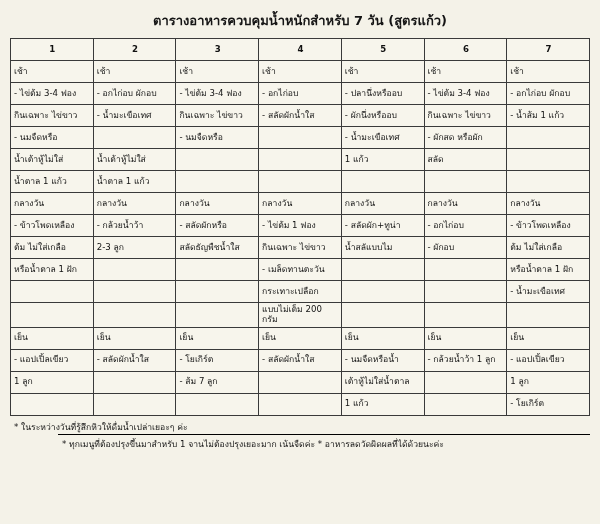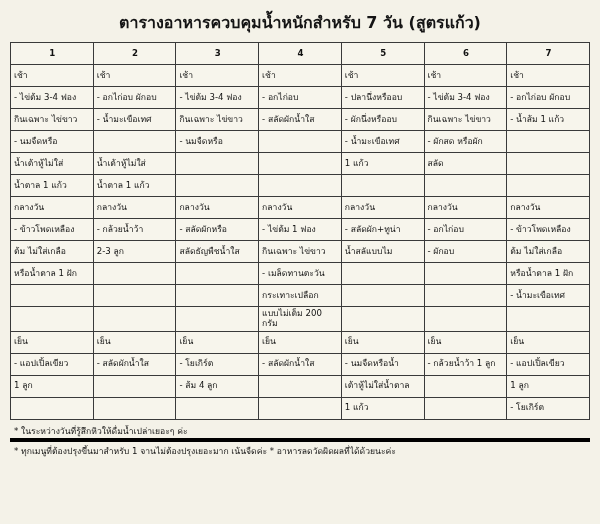--- a/index.html
+++ b/index.html
@@ -17,21 +17,21 @@
   .page {
     position: relative;
     width: 600px;
     height: 524px;
     background: #f4f2e8;
     box-sizing: border-box;
     padding: 6px 10px 4px 10px;
   }
   .title {
     text-align: center;
-    font-size: 16px;
+    font-size: 13px;
     font-weight: bold;
     letter-spacing: 0px;
     margin: 4px 0 7px 0;
     color: #141414;
   }
   table.sheet {
     border-collapse: collapse;
     width: 580px;
     table-layout: fixed;
     background: #f7f5ec;
@@ -61,22 +61,23 @@
     margin-top: 3px;
     width: 580px;
   }
   .footnote {
     font-size: 8.6px;
     line-height: 1.25;
     padding: 3px 2px 2px 4px;
     color: #111;
   }
   .footnote.second {
-    border-top: 4px solid #000000;
+    border-top: 1px solid #000000;
     padding-top: 4px;
+    margin-left: 48px;
   }
 </style>
 </head>
 <body>
 
 <div class="page">
   <div class="title">ตารางอาหารควบคุมน้ำหนักสำหรับ 7 วัน (สูตรแก้ว)</div>
 
   <table class="sheet">
     <tbody>
@@ -214,21 +215,21 @@
         <td>- สลัดผักน้ำใส</td>
         <td>- โยเกิร์ต</td>
         <td>- สลัดผักน้ำใส</td>
         <td>- นมจืดหรือน้ำ</td>
         <td>- กล้วยน้ำว้า 1 ลูก</td>
         <td>- แอปเปิ้ลเขียว</td>
       </tr>
       <tr>
         <td>1 ลูก</td>
         <td></td>
-        <td>- ส้ม 4 ลูก</td>
+        <td>- ส้ม 7 ลูก</td>
         <td></td>
         <td>เต้าหู้ไม่ใส่น้ำตาล</td>
         <td></td>
         <td>1 ลูก</td>
       </tr>
       <tr>
         <td></td>
         <td></td>
         <td></td>
         <td></td>

